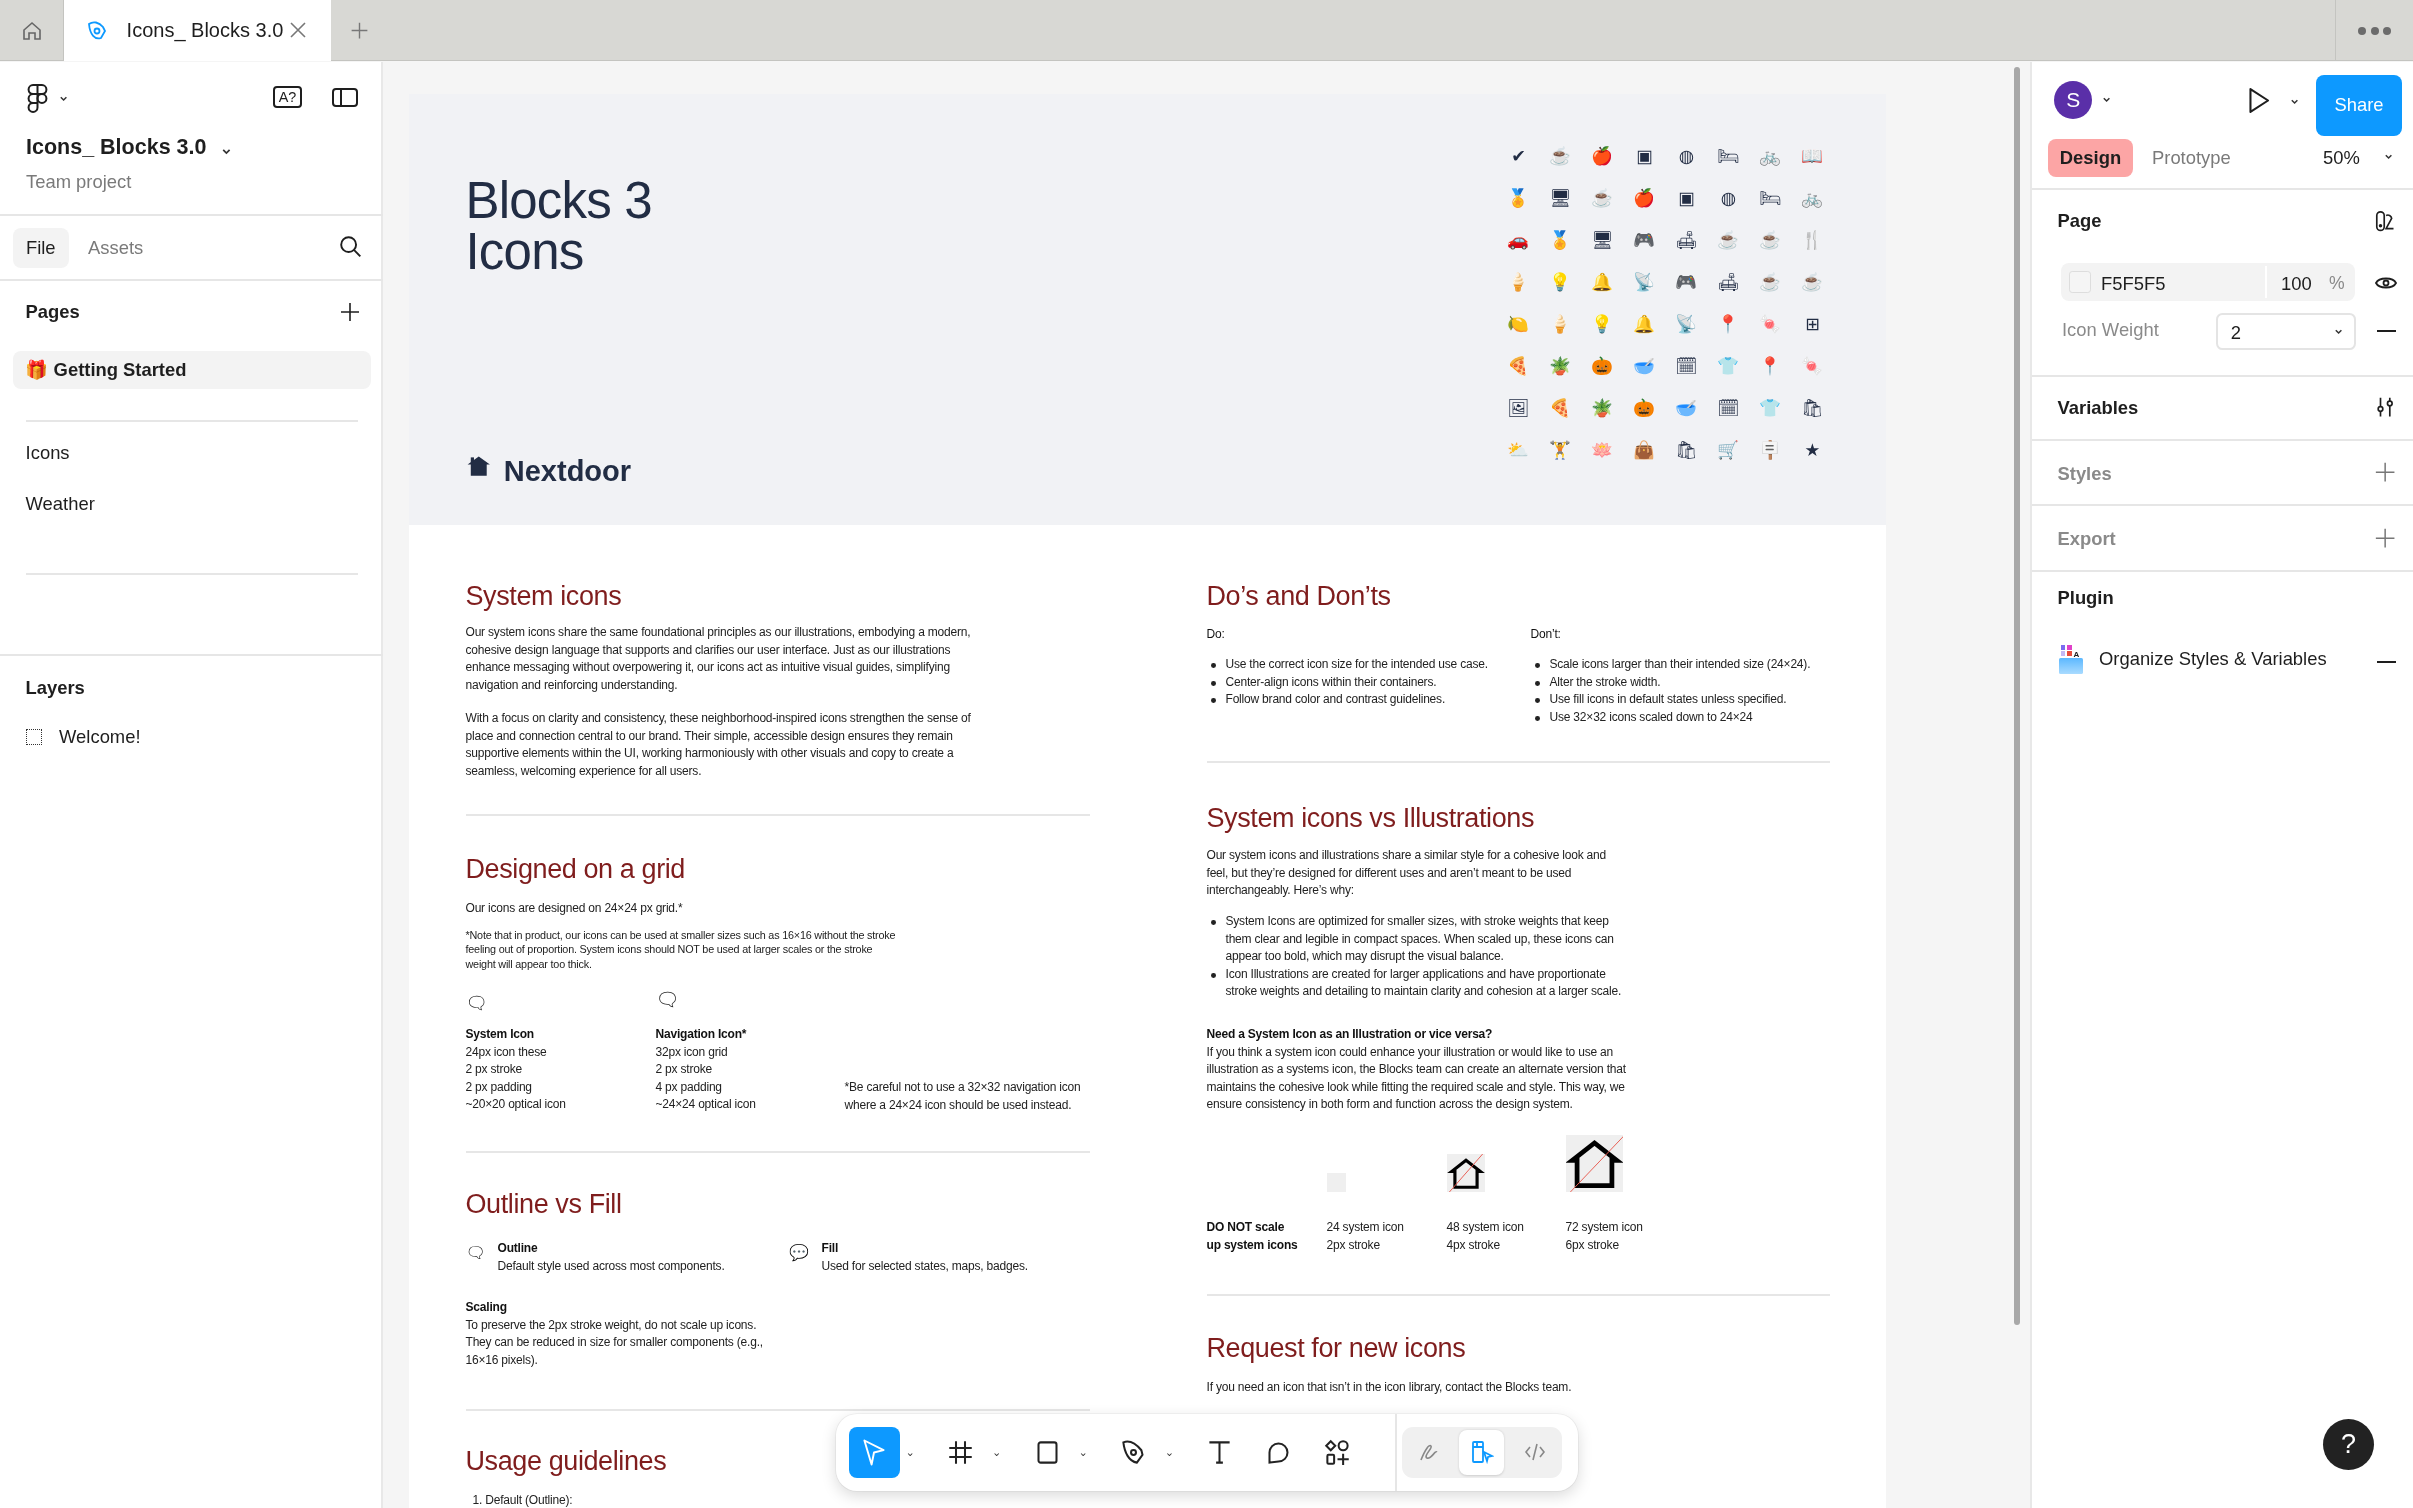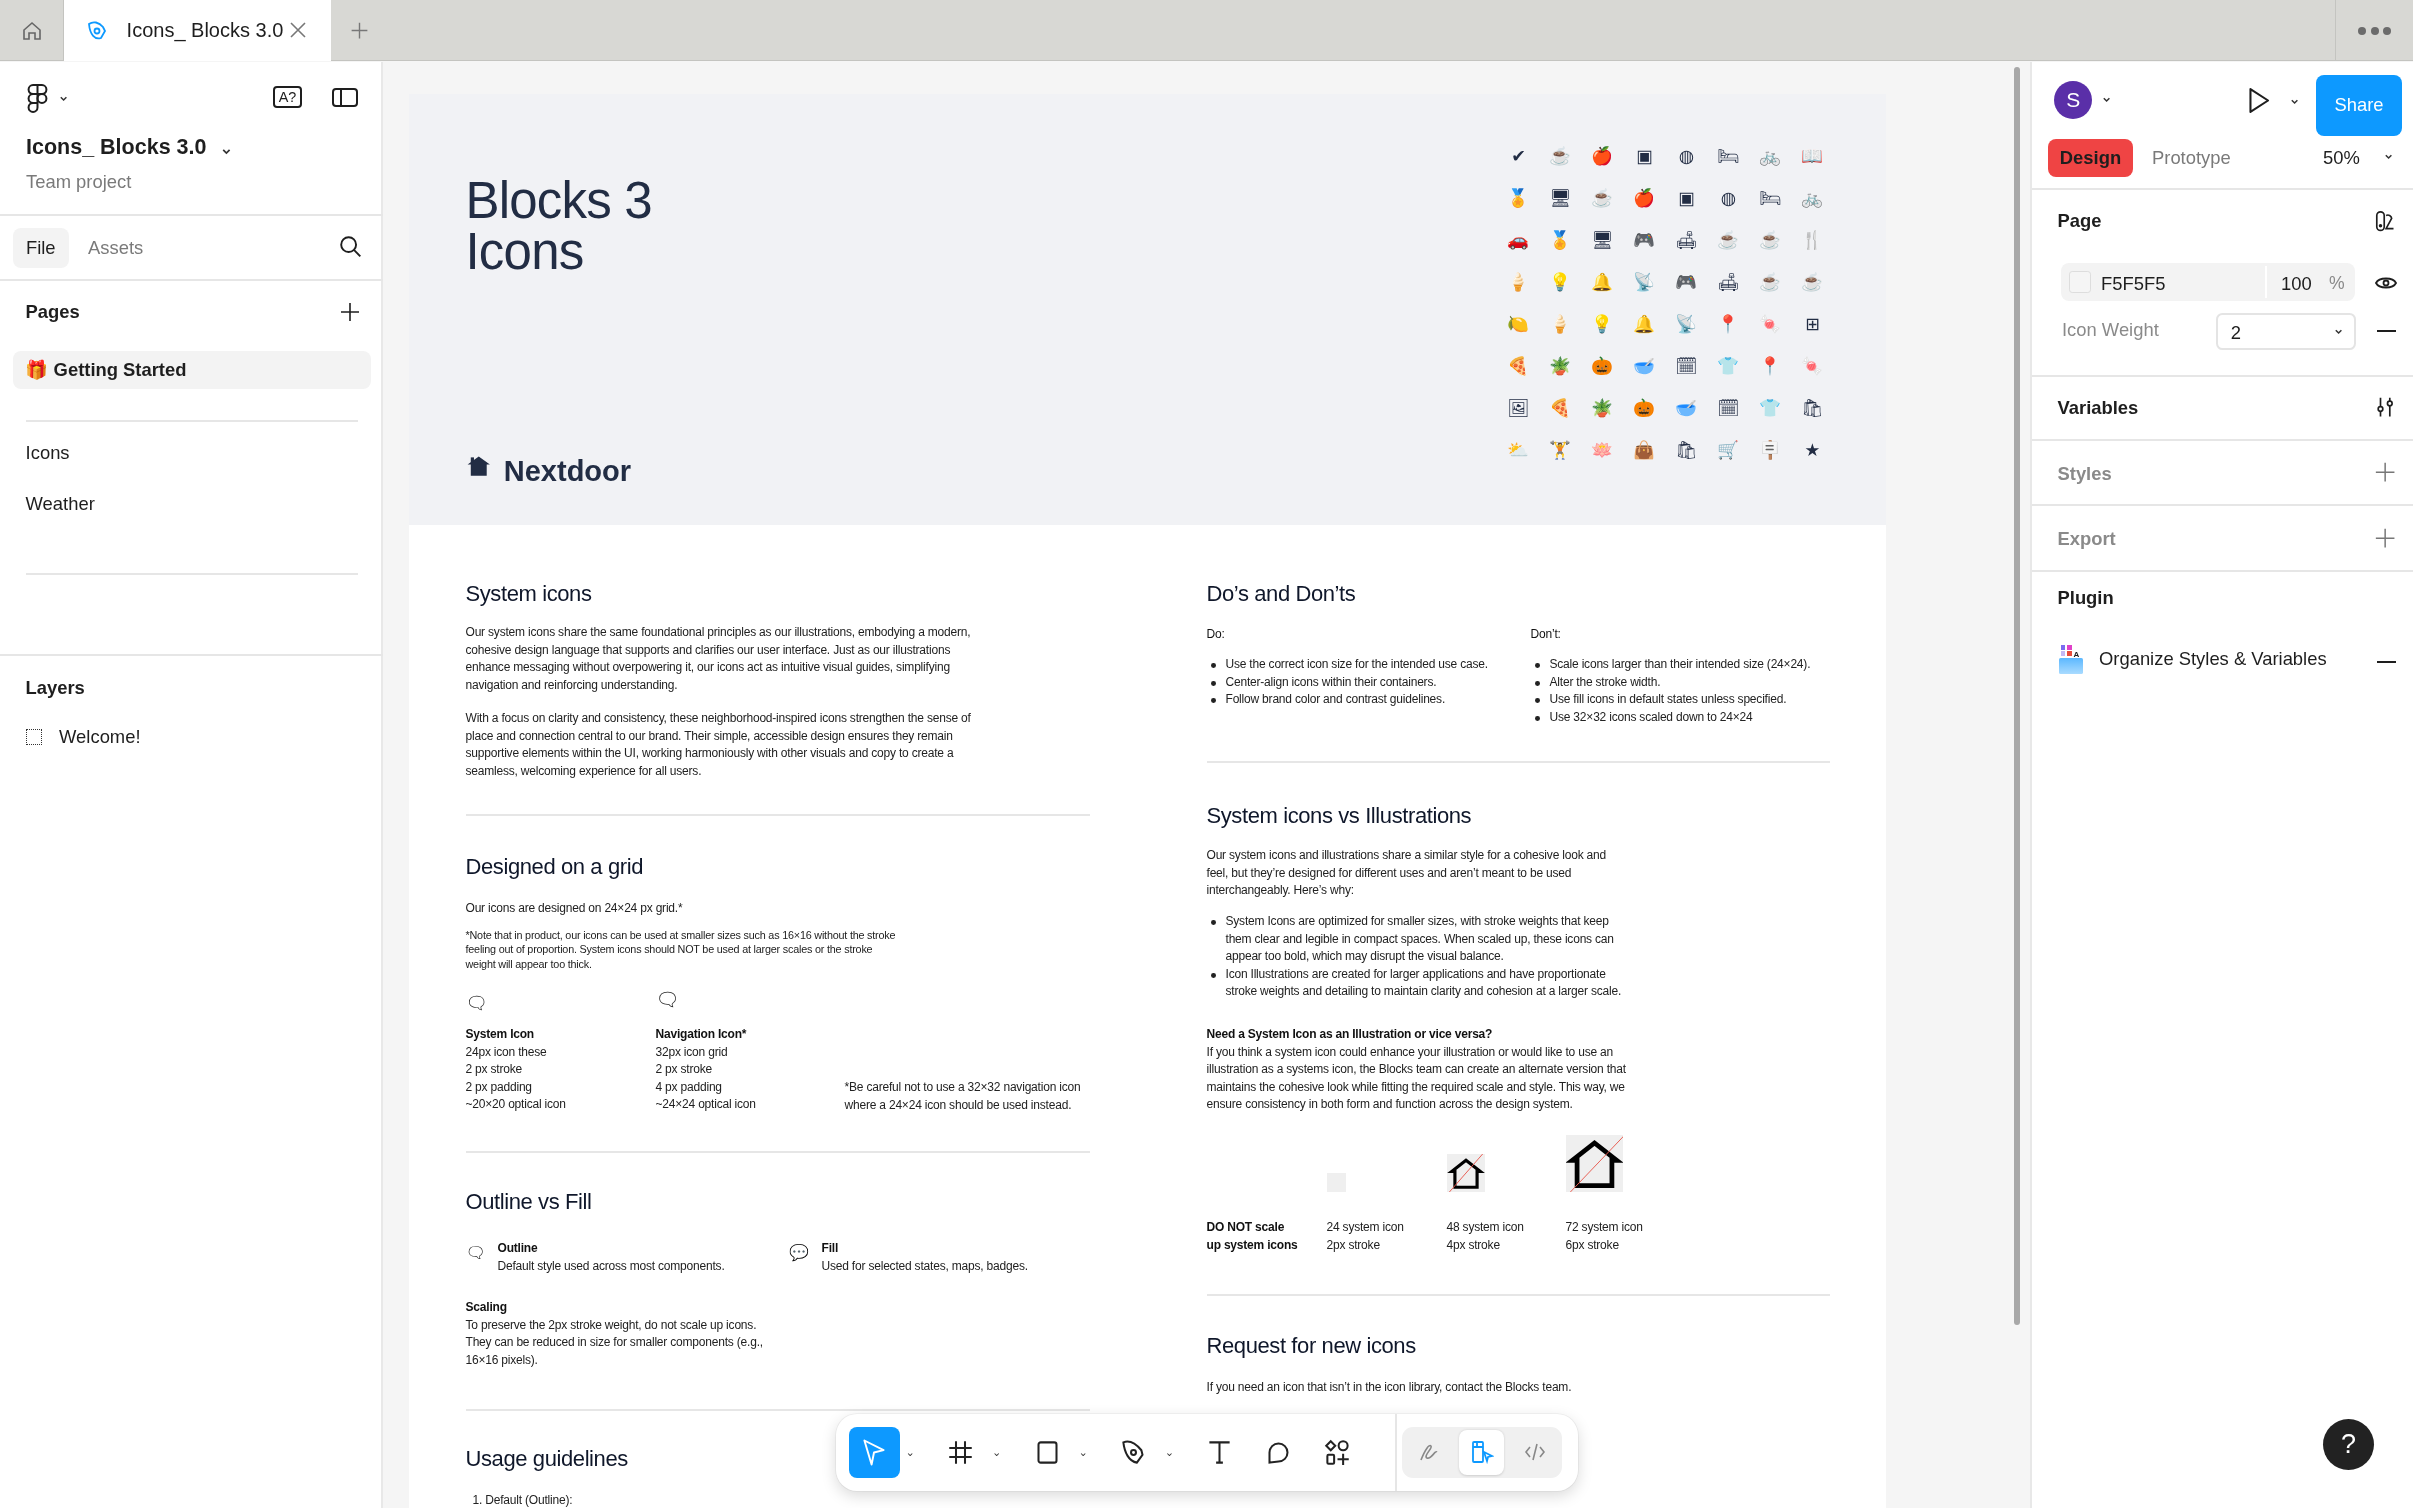--- a/index.html
+++ b/index.html
@@ -22,21 +22,21 @@
 .tabpill{position:absolute;left:12.8px;top:166px;width:56px;height:40px;border-radius:8px;background:#f3f3f3;font-size:18.4px;display:flex;align-items:center;justify-content:center}
 .tabplain{position:absolute;left:88px;top:166px;height:40px;font-size:18.4px;color:#7a7a7a;display:flex;align-items:center}
 .sec{position:absolute;left:25.5px;font-size:18.4px;font-weight:bold;color:#1e1e1e}
 .pageitem{position:absolute;left:12.8px;width:358px;height:38px;border-radius:8px;display:flex;align-items:center;padding-left:12.8px;font-size:18.4px}
 .pageitem.sel{background:#f3f3f3;font-weight:bold}
 
 #canvas{position:absolute;left:383px;top:62px;width:1647px;height:1446px;background:#f5f5f5;overflow:hidden}
 #frame-head{position:absolute;left:25.5px;top:32px;width:1477px;height:431px;background:#f1f2f5}
 #frame-body{position:absolute;left:25.5px;top:463px;width:1477px;height:1038px;background:#fff}
 .h1{font-size:51px;line-height:53px;color:#222d44;letter-spacing:-0.8px}
-.h2{font-size:22px;color:#0f172a;letter-spacing:-0.4px}
+.h2{font-size:27px;color:#7f1d1d;letter-spacing:-0.4px}
 .p{font-size:12px;line-height:17.6px;color:#222;letter-spacing:-0.2px}
 .pb{font-size:12px;line-height:17.6px;color:#111;font-weight:bold;letter-spacing:-0.2px}
 ul.b{list-style:none}
 ul.b li{position:relative;padding-left:19px;font-size:12px;line-height:17.6px;color:#222;letter-spacing:-0.2px}
 ul.b li:before{content:"";position:absolute;left:4.8px;top:7.2px;width:4.8px;height:4.8px;border-radius:50%;background:#222}
 .divider{position:absolute;height:2.4px;background:#e6e6e6}
 #icongrid{position:absolute;left:1089px;top:42px;width:335px;display:grid;grid-template-columns:repeat(8,42px);grid-auto-rows:42px}
 #icongrid div{display:flex;align-items:center;justify-content:center;font-size:17.6px;color:#222d44;line-height:1}
 
 #right{position:absolute;left:2030px;top:62px;width:383px;height:1446px;background:#fff;border-left:2.4px solid #e8e8e8}
@@ -325,21 +325,21 @@
   <svg class="abs" style="left:69px;top:32px" width="11.2" height="11.2" viewBox="0 0 12 12" fill="none" stroke="#333" stroke-width="1.6">
       <path d="M3 4.5 L6 7.5 L9 4.5"></path>
     </svg>
   <svg class="abs" style="left:214px;top:24px" width="25.5" height="29" viewBox="0 0 24 28" fill="none" stroke="#1e1e1e" stroke-width="2">
       <path d="M4 3 L21 14 L4 25 Z" stroke-linejoin="round"></path>
     </svg>
   <svg class="abs" style="left:257px;top:34px" width="11.2" height="11.2" viewBox="0 0 12 12" fill="none" stroke="#333" stroke-width="1.6">
       <path d="M3 4.5 L6 7.5 L9 4.5"></path>
     </svg>
   <div class="abs" style="left:284px;top:12.8px;width:86px;height:61px;border-radius:8px;background:#0d99ff;color:#fff;font-size:18.4px;display:flex;align-items:center;justify-content:center">Share</div>
-  <div class="abs" style="left:16px;top:77px;width:85px;height:38px;border-radius:8px;background:#ef4444;font-size:18.4px;font-weight:bold;display:flex;align-items:center;justify-content:center">Design</div>
+  <div class="abs" style="left:16px;top:77px;width:85px;height:38px;border-radius:8px;background:#fca5a5;font-size:18.4px;font-weight:bold;display:flex;align-items:center;justify-content:center">Design</div>
   <div class="abs" style="left:120px;top:77px;height:38px;font-size:18.4px;color:#7a7a7a;display:flex;align-items:center">Prototype</div>
   <div class="abs" style="left:291px;top:77px;height:38px;font-size:18.4px;display:flex;align-items:center">50%</div>
   <svg class="abs" style="left:351px;top:89px" width="11.2" height="11.2" viewBox="0 0 12 12" fill="none" stroke="#333" stroke-width="1.6">
       <path d="M3 4.5 L6 7.5 L9 4.5"></path>
     </svg>
   <div class="hr" style="left:0;top:126px;width:383px"></div>
 
   <div class="rp-label" style="top:148px">Page</div>
   <svg class="abs" style="left:342px;top:148px" width="22.3" height="22.3" viewBox="0 0 24 24" fill="none" stroke="#1e1e1e" stroke-width="1.8">
       <rect x="3" y="2" width="8" height="20" rx="4"></rect>

